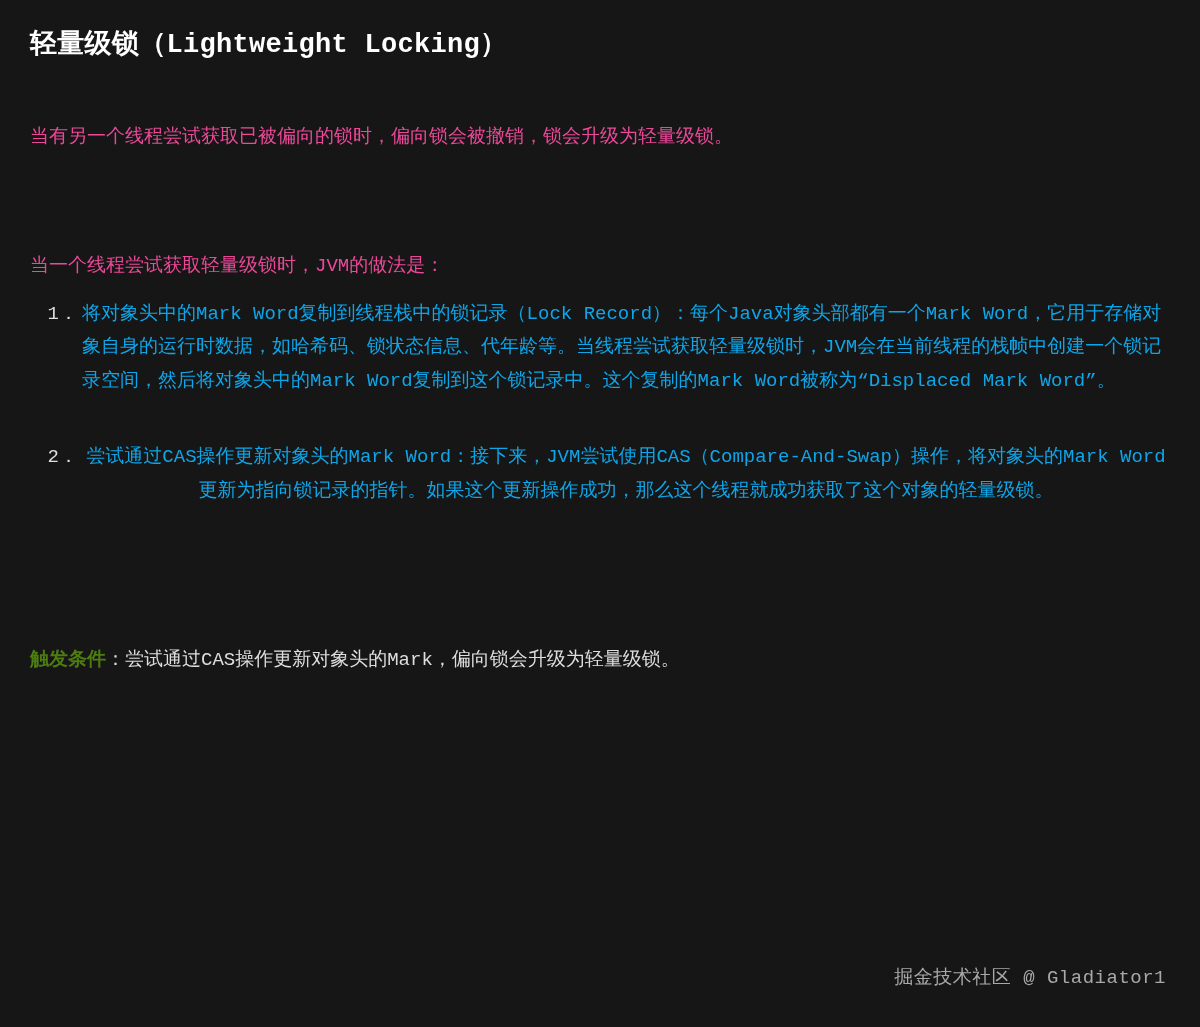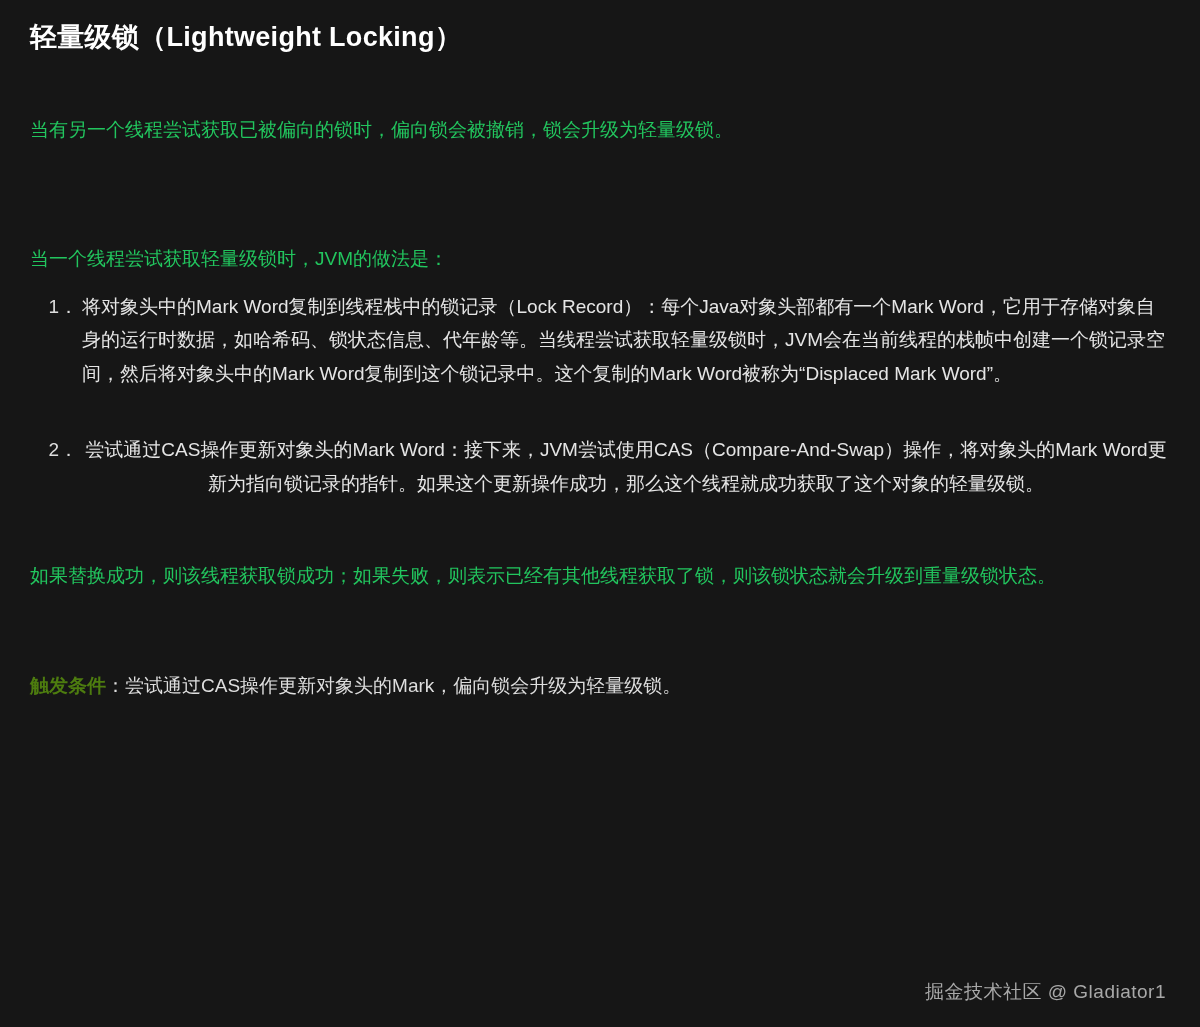--- a/index.html
+++ b/index.html
@@ -9,54 +9,55 @@
   }
   body {
     width: 1200px;
     height: 1027px;
     font-family: "Liberation Sans", "DejaVu Sans", sans-serif;
     color: #e8e8e8;
     overflow: hidden;
     position: relative;
   }
   .page {
-    padding: 12px 30px 0 30px;
+    padding: 20px 30px 0 30px;
     box-sizing: border-box;
     width: 1200px;
     height: 1027px;
     position: relative;
+    font-family: Liberation Mono, monospace;
   }
   h1.title {
     font-size: 27px;
     font-weight: bold;
     color: #ffffff;
     margin: 8px 0 0 0;
     letter-spacing: 0.3px;
     line-height: 1.3;
   }
   .para {
     font-size: 19px;
     line-height: 1.75;
-    color: #22c55e;
+    color: #ec4899;
     margin: 0;
   }
   .gap-lg { height: 58px; }
   .gap-md { height: 48px; }
 
   ol.steps {
     margin: 14px 0 0 0;
     padding-left: 52px;
     list-style: none;
     counter-reset: stepc;
   }
   ol.steps > li {
     position: relative;
     font-size: 19px;
     line-height: 1.78;
-    color: #e5e5e5;
+    color: #0ea5e9;
     margin-bottom: 42px;
   }
   ol.steps > li:last-child { margin-bottom: 0; text-align: center; }
   ol.steps > li::before {
     counter-increment: stepc;
     content: counter(stepc) "．";
     position: absolute;
     left: -48px;
     top: 0;
     width: 44px;
@@ -69,21 +70,21 @@
     line-height: 1.75;
     color: #dedede;
   }
   .trigger b {
     color: #4d7c0f;
     font-weight: bold;
   }
   .watermark {
     position: absolute;
     right: 34px;
-    bottom: 22px;
+    bottom: 37px;
     font-size: 19px;
     color: #a8a8a8;
     letter-spacing: 0.5px;
     white-space: nowrap;
   }
 </style>
 </head>
 <body>
 
 <div class="page">
@@ -101,21 +102,20 @@
 
   <p class="para">当一个线程尝试获取轻量级锁时，JVM的做法是：</p>
 
   <ol class="steps">
     <li>将对象头中的Mark Word复制到线程栈中的锁记录（Lock Record）：每个Java对象头部都有一个Mark Word，它用于存储对象自身的运行时数据，如哈希码、锁状态信息、代年龄等。当线程尝试获取轻量级锁时，JVM会在当前线程的栈帧中创建一个锁记录空间，然后将对象头中的Mark Word复制到这个锁记录中。这个复制的Mark Word被称为“Displaced Mark Word”。</li>
     <li>尝试通过CAS操作更新对象头的Mark Word：接下来，JVM尝试使用CAS（Compare-And-Swap）操作，将对象头的Mark Word更新为指向锁记录的指针。如果这个更新操作成功，那么这个线程就成功获取了这个对象的轻量级锁。</li>
   </ol>
 
   <div class="gap-lg"></div>
 
-  <p class="para">如果替换成功，则该线程获取锁成功；如果失败，则表示已经有其他线程获取了锁，则该锁状态就会升级到重量级锁状态。</p>
 
   <div class="gap-lg"></div>
 
   <p class="trigger"><b>触发条件</b><span>：</span><span>尝试通过CAS操作更新对象头的Mark，偏向锁会升级为轻量级锁。</span></p>
 
   <div class="watermark">掘金技术社区 @ Gladiator1</div>
 
 </div>
 
 </body></html>

